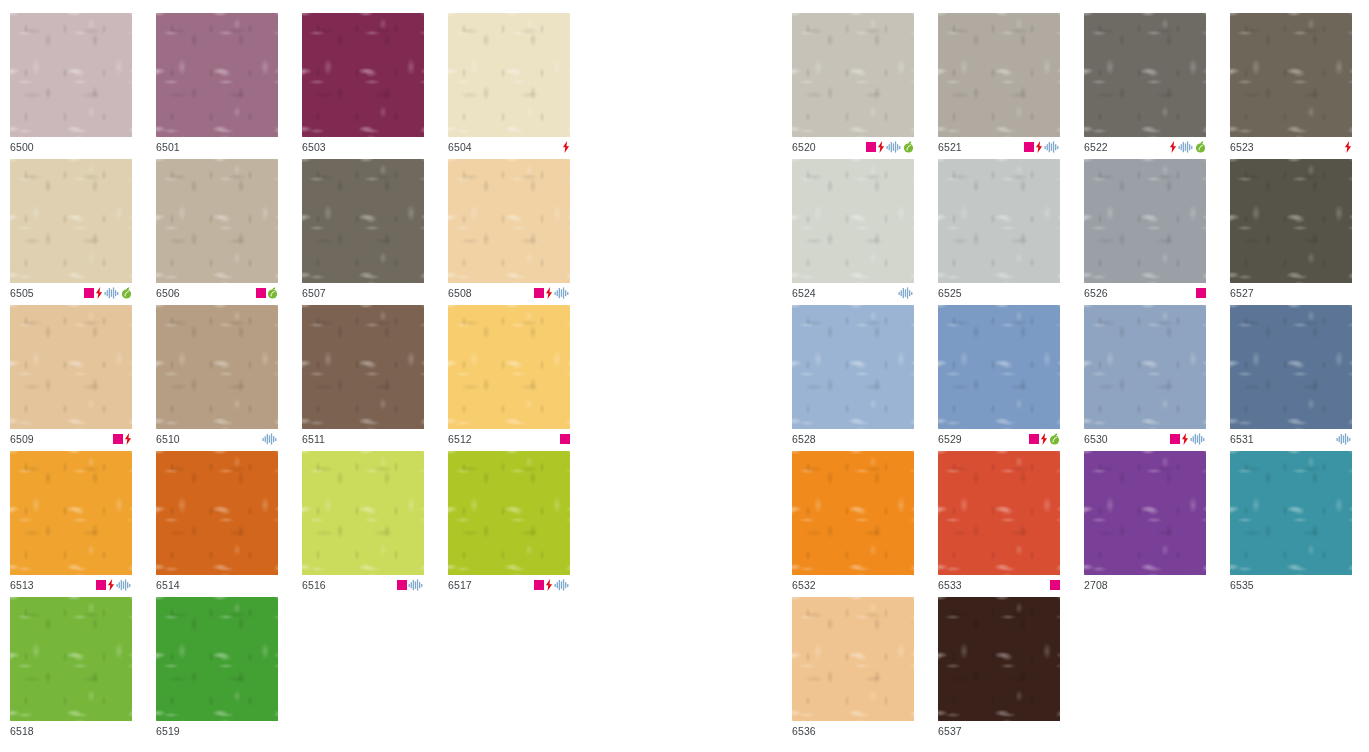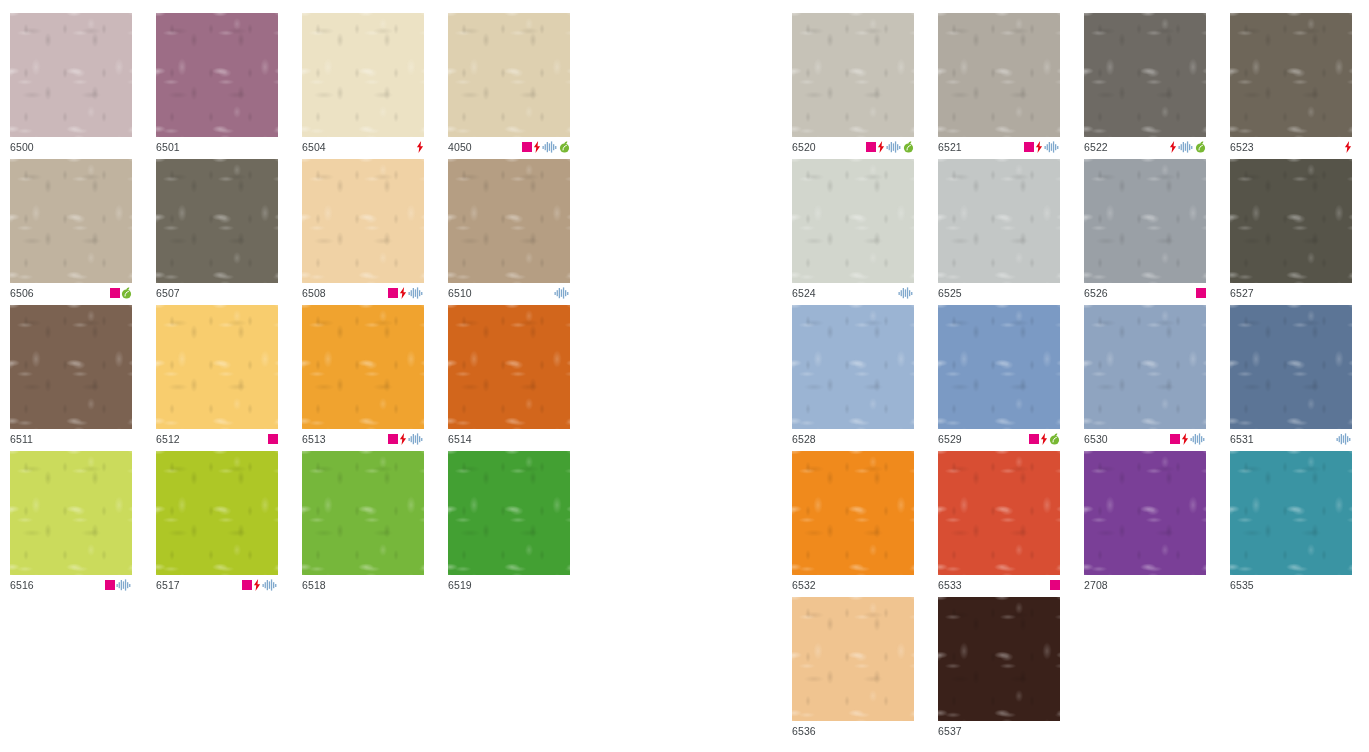--- a/index.html
+++ b/index.html
@@ -104,20 +104,30 @@
         <div class="swatch" title="6501" style="background-color: rgb(157, 109, 134);">
           <div class="tex"></div>
           <div class="tex2"></div>
         </div>
         <div class="caption">
           <span class="code">6501</span>
           <span class="icons"></span>
         </div>
       </div>
       <div class="cell">
+        <div class="swatch" title="6503" style="background-color: rgb(128, 41, 81);">
+          <div class="tex"></div>
+          <div class="tex2"></div>
+        </div>
+        <div class="caption">
+          <span class="code">6503</span>
+          <span class="icons"></span>
+        </div>
+      </div>
+      <div class="cell">
         <div class="swatch" title="6504" style="background-color: rgb(236, 226, 196);">
           <div class="tex"></div>
           <div class="tex2"></div>
         </div>
         <div class="caption">
           <span class="code">6504</span>
           <span class="icons">
             <span class="ic">
               <svg width="8" height="12" viewBox="0 0 8 12">
                 <path d="M5.1 0 L0.9 6.3 H3.3 L2.5 12 L7.1 5.2 H4.5 Z" fill="#e30613"></path>
@@ -125,21 +135,21 @@
             </span>
           </span>
         </div>
       </div>
       <div class="cell">
         <div class="swatch" title="6505" style="background-color: rgb(222, 208, 176);">
           <div class="tex"></div>
           <div class="tex2"></div>
         </div>
         <div class="caption">
-          <span class="code">4050</span>
+          <span class="code">6505</span>
           <span class="icons">
             <span class="ic">
               <svg width="10" height="10" viewBox="0 0 10 10">
                 <rect x="0" y="0" width="10" height="10" fill="#e6007e"></rect>
               </svg>
             </span>
             <span class="ic">
               <svg width="8" height="12" viewBox="0 0 8 12">
                 <path d="M5.1 0 L0.9 6.3 H3.3 L2.5 12 L7.1 5.2 H4.5 Z" fill="#e30613"></path>
               </svg>
@@ -218,20 +228,41 @@
             </span>
             <span class="ic">
               <svg width="16" height="12" viewBox="0 0 16 12">
                 <rect x="0.5" y="5" width="1.3" height="3" fill="#7fa8cd"></rect>
                 <rect x="2.6" y="3.2" width="1.3" height="6" fill="#7fa8cd"></rect>
                 <rect x="4.7" y="1" width="1.3" height="10.2" fill="#7fa8cd"></rect>
                 <rect x="6.8" y="2.4" width="1.3" height="7.4" fill="#7fa8cd"></rect>
                 <rect x="8.9" y="0.4" width="1.3" height="11.2" fill="#7fa8cd"></rect>
                 <rect x="11.0" y="3.2" width="1.3" height="6" fill="#7fa8cd"></rect>
                 <rect x="13.1" y="5" width="1.3" height="3" fill="#7fa8cd"></rect>
+              </svg>
+            </span>
+          </span>
+        </div>
+      </div>
+      <div class="cell">
+        <div class="swatch" title="6509" style="background-color: rgb(228, 196, 154);">
+          <div class="tex"></div>
+          <div class="tex2"></div>
+        </div>
+        <div class="caption">
+          <span class="code">6509</span>
+          <span class="icons">
+            <span class="ic">
+              <svg width="10" height="10" viewBox="0 0 10 10">
+                <rect x="0" y="0" width="10" height="10" fill="#e6007e"></rect>
+              </svg>
+            </span>
+            <span class="ic">
+              <svg width="8" height="12" viewBox="0 0 8 12">
+                <path d="M5.1 0 L0.9 6.3 H3.3 L2.5 12 L7.1 5.2 H4.5 Z" fill="#e30613"></path>
               </svg>
             </span>
           </span>
         </div>
       </div>
       <div class="cell">
         <div class="swatch" title="6510" style="background-color: rgb(181, 158, 131);">
           <div class="tex"></div>
           <div class="tex2"></div>
         </div>

